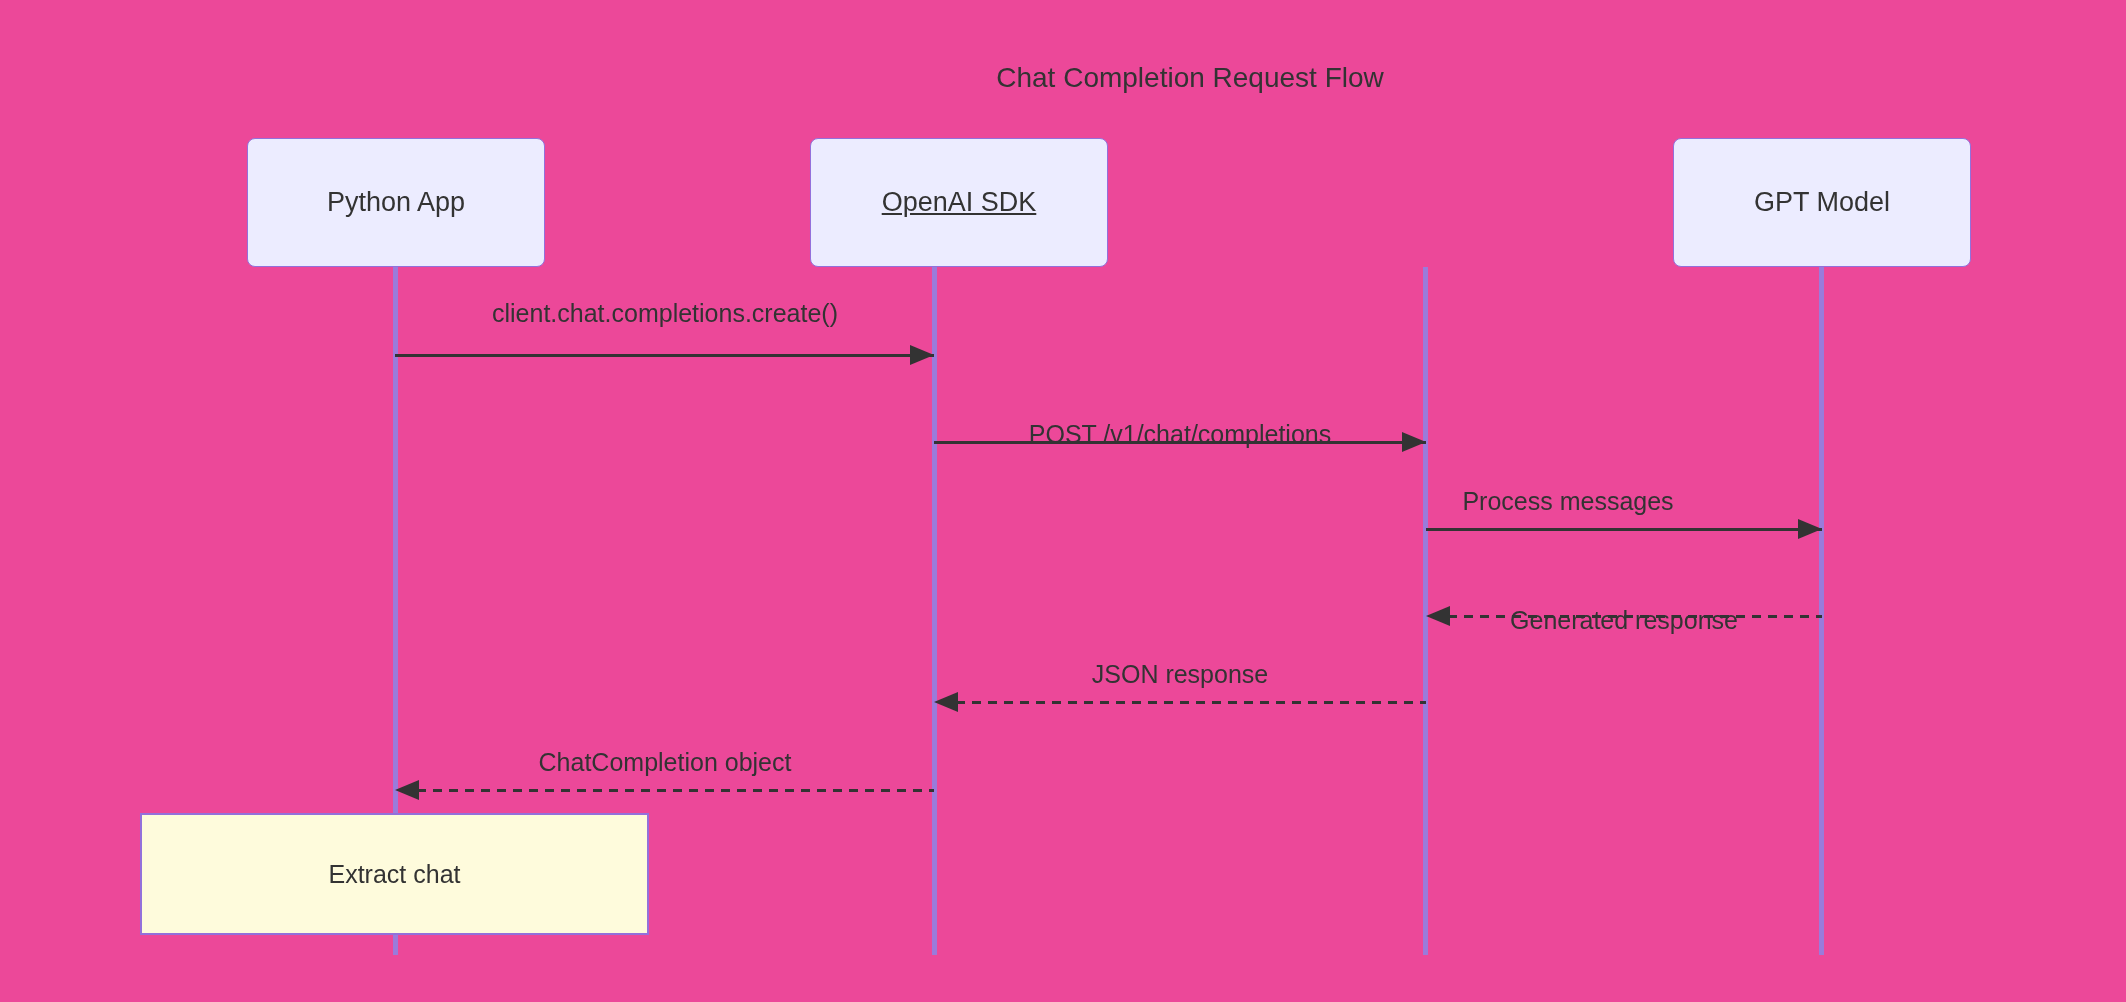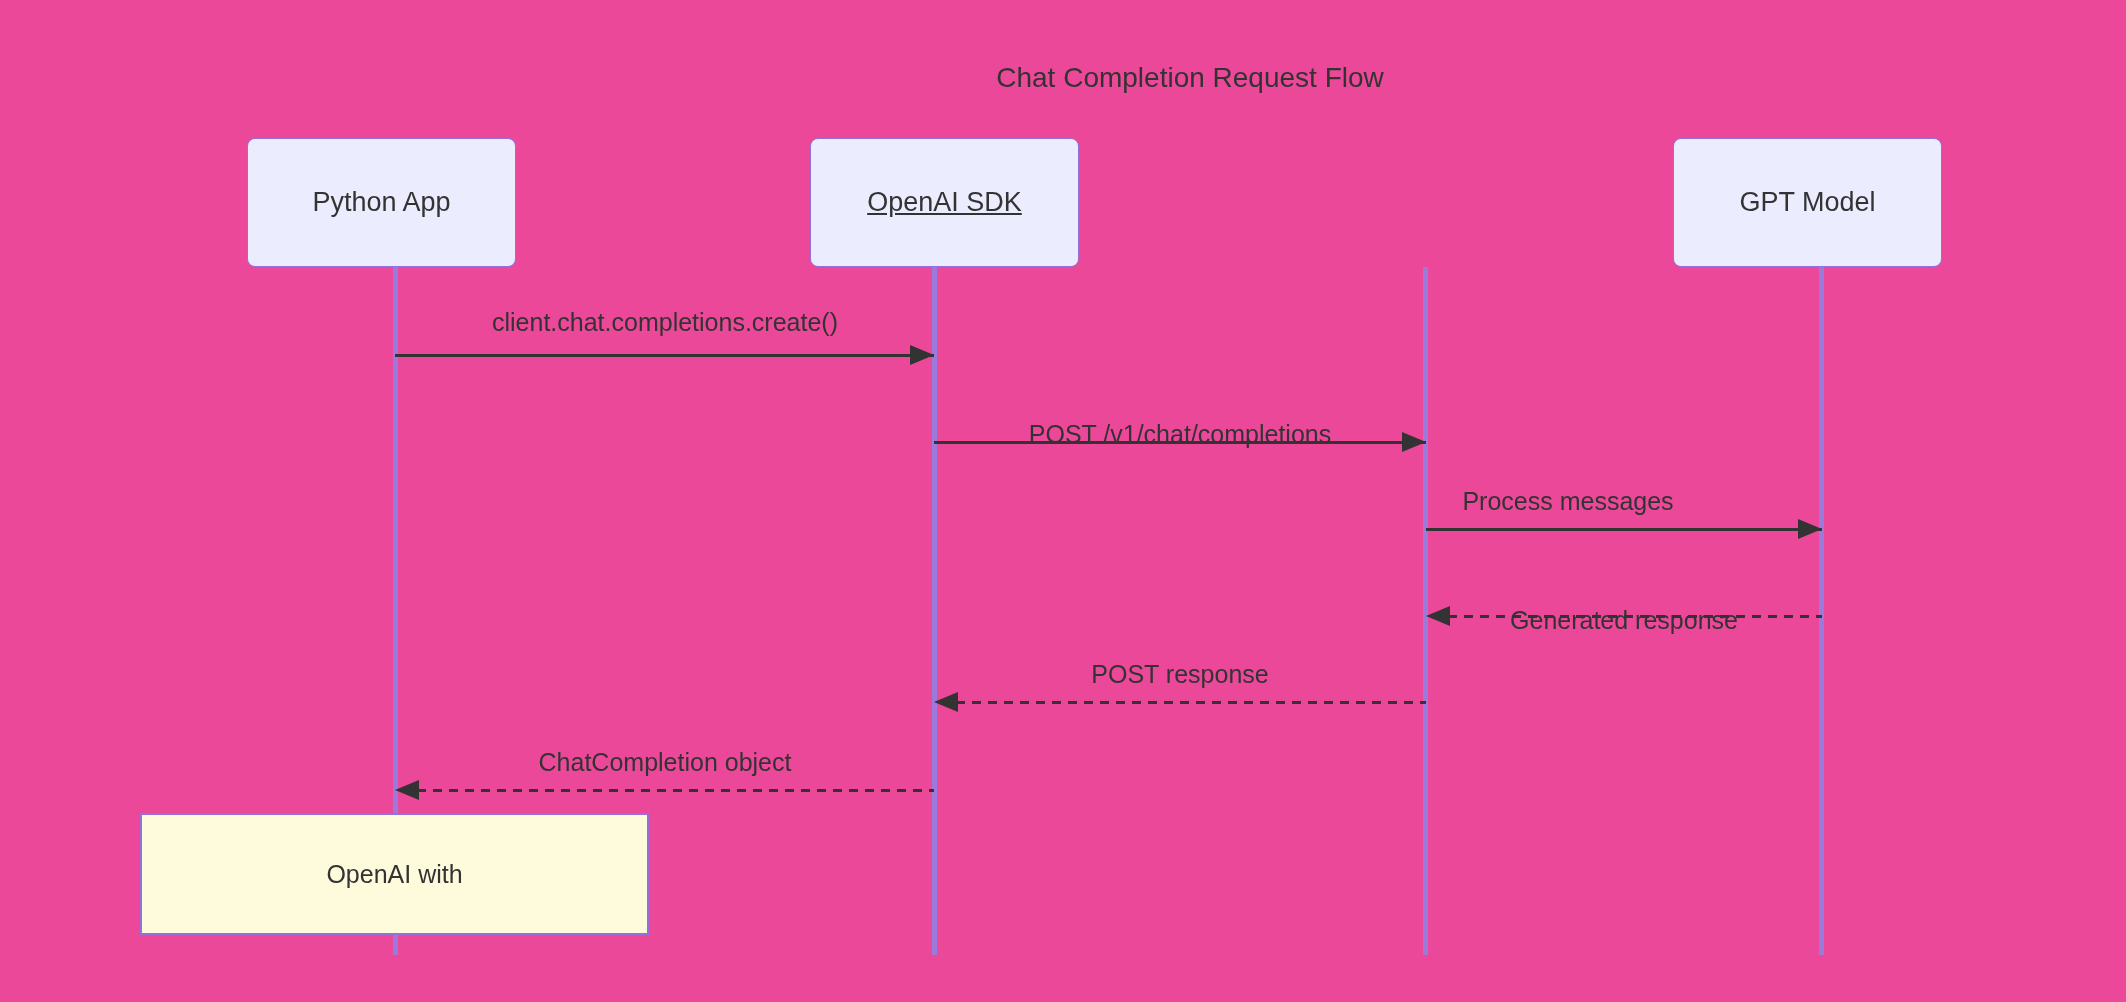--- a/index.html
+++ b/index.html
@@ -22,21 +22,21 @@
     left: 1190px;
     transform: translateX(-50%);
     font-size: 28px;
     color: #333333;
     white-space: nowrap;
   }
   .actor {
     position: absolute;
     top: 138px;
     height: 129px;
-    width: 269px;
+    width: 298px;
     box-sizing: border-box;
     background: #ECECFF;
     border: 1.5px solid #9370DB;
     border-radius: 8px;
     display: flex;
     align-items: center;
     justify-content: center;
     font-size: 27px;
     color: #333333;
   }
@@ -106,41 +106,41 @@
   <div class="actor" style="left:247px;">
     <span>Python App</span>
   </div>
   <div class="actor" style="left:810px;text-decoration:underline;">
     <span>OpenAI SDK</span>
   </div>
   <div class="actor" style="left:1673px;">
     <span>GPT Model</span>
   </div>
 
-  <div class="msg-label" style="left:665px; top:308px;">client.chat.completions.create()</div>
+  <div class="msg-label" style="left:665px; top:299px;">client.chat.completions.create()</div>
   <div class="msg-line" style="left:395px; top:354px; width:539px;"></div>
   <div class="arrowhead right" style="left:910px; top:345px;"></div>
 
   <div class="msg-label" style="left:1180px; top:400px;margin-top:20px;">POST /v1/chat/completions</div>
   <div class="msg-line" style="left:934px; top:441px; width:492px;"></div>
   <div class="arrowhead right" style="left:1402px; top:432px;"></div>
 
   <div class="msg-label" style="left:1568px; top:487px;">Process messages</div>
   <div class="msg-line" style="left:1426px; top:528px; width:396px;"></div>
   <div class="arrowhead right" style="left:1798px; top:519px;"></div>
 
   <div class="msg-label" style="left:1624px; top:578px;margin-top:28px;">Generated response</div>
   <div class="msg-line dashed" style="left:1432px; top:615px; width:390px;"></div>
   <div class="arrowhead left" style="left:1426px; top:606px;"></div>
 
-  <div class="msg-label" style="left:1180px; top:660px;">POST response</div>
+  <div class="msg-label" style="left:1180px; top:660px;">JSON response</div>
   <div class="msg-line dashed" style="left:940px; top:701px; width:486px;"></div>
   <div class="arrowhead left" style="left:934px; top:692px;"></div>
 
   <div class="msg-label" style="left:665px; top:748px;">ChatCompletion object</div>
   <div class="msg-line dashed" style="left:401px; top:789px; width:533px;"></div>
   <div class="arrowhead left" style="left:395px; top:780px;"></div>
 
   <div class="note">
-    <div>OpenAI with</div>
+    <div>Extract chat</div>
   </div>
 
 </div>
 
 </body></html>

